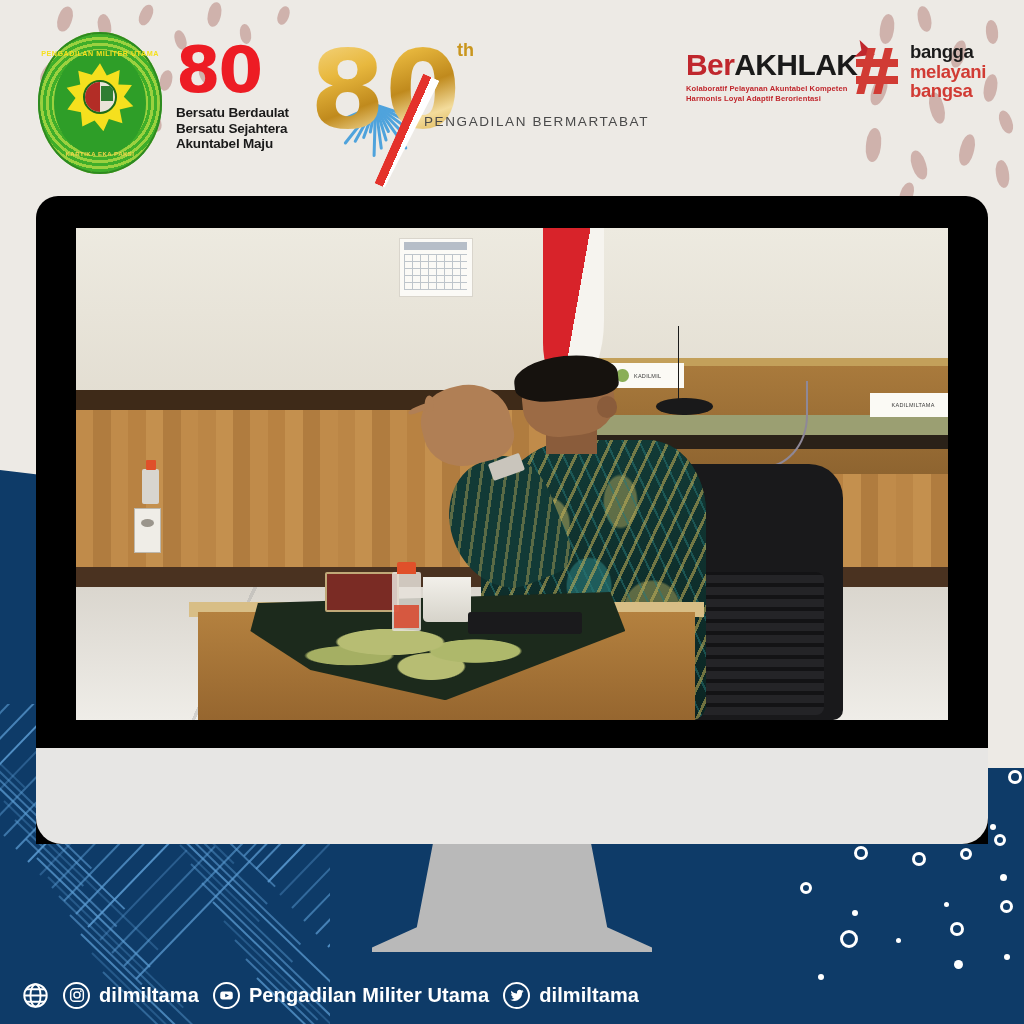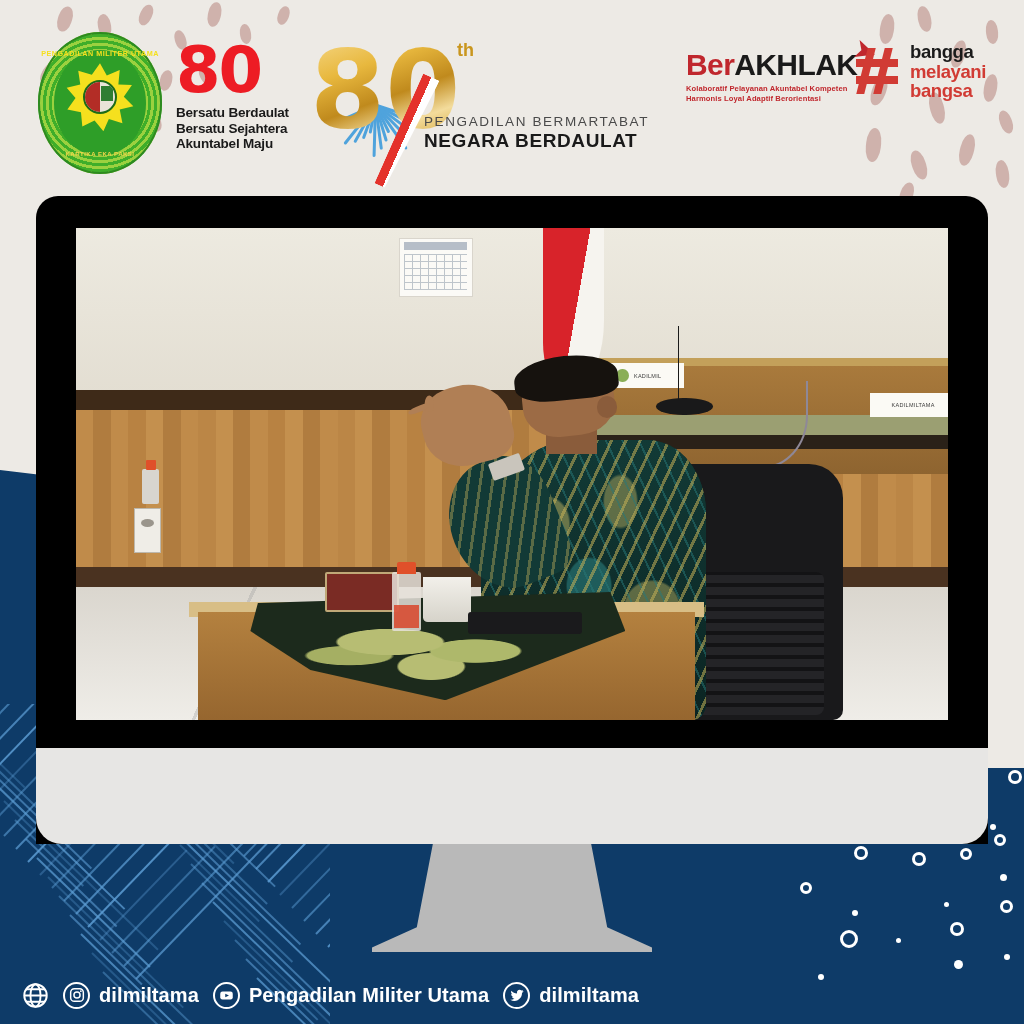--- a/index.html
+++ b/index.html
@@ -274,21 +274,20 @@
       </div>
 
     <div class="logo80gold">
       <div class="gold-digit" style="left:0;top:6px;">80</div>
       <div class="flagstripe"></div>
       <div class="gold-th">th</div>
     </div>
 
     <div class="bermartabat">
       <div class="l1">PENGADILAN BERMARTABAT</div>
-      <div class="l2">NEGARA BERDAULAT</div>
     </div>
 
     <div class="berakhlak">
       <div class="main">
         <span>Ber</span><b>AKHLAK</b>
         <span class="chev">➤</span>
       </div>
       <div class="sub">
         <div>Kolaboratif Pelayanan Akuntabel Kompeten</div>
         <div>Harmonis Loyal Adaptif Berorientasi</div>

